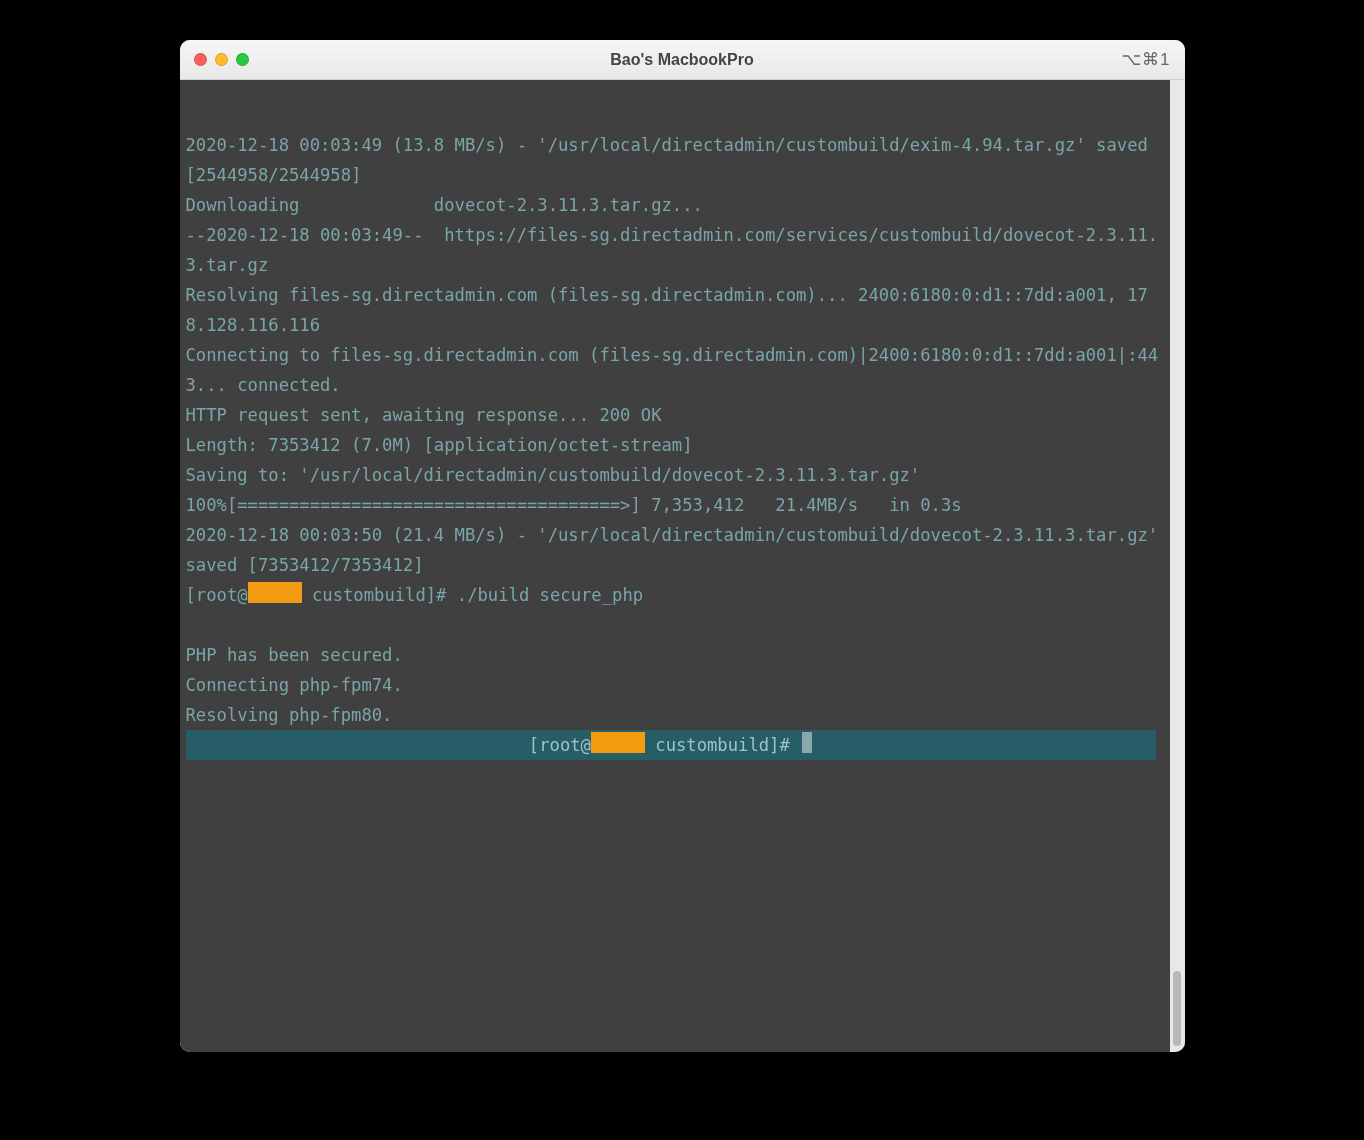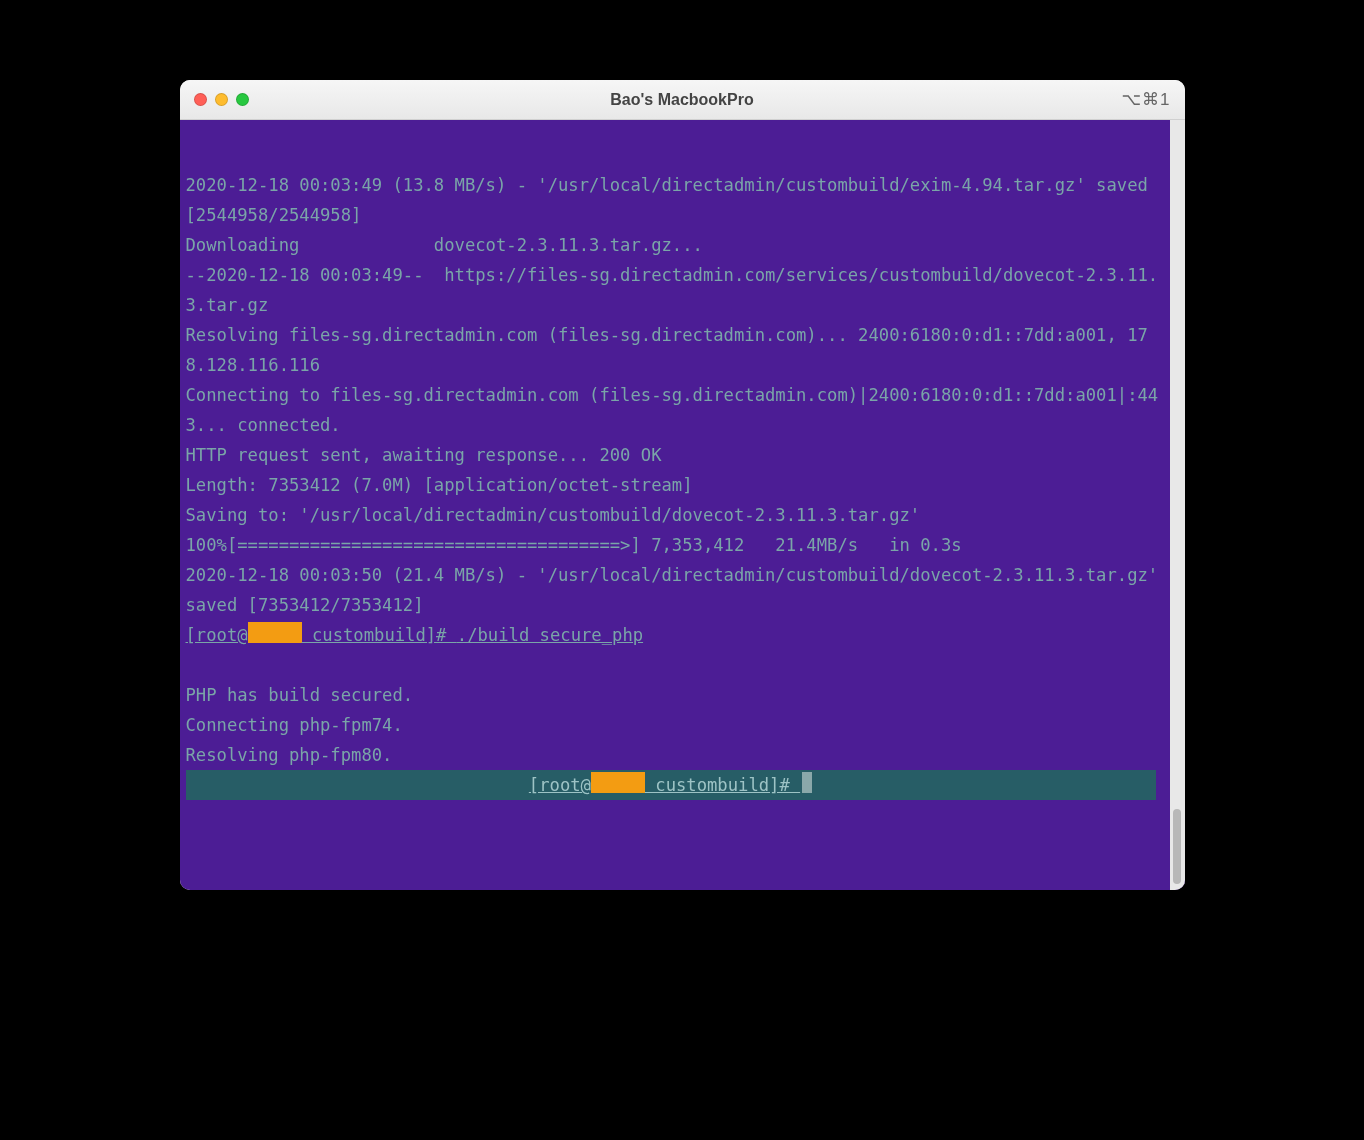--- a/index.html
+++ b/index.html
@@ -11,21 +11,21 @@
       background: #000;
       width: 1364px;
       height: 1140px;
       display: flex;
       align-items: flex-start;
       justify-content: center;
       font-family: -apple-system, BlinkMacSystemFont, "Helvetica Neue", sans-serif;
     }
     .window {
       width: 1005px;
-      margin-top: 80px;
+      margin-top: 40px;
       background: #f0f0f0;
       border-radius: 10px;
       overflow: hidden;
       box-shadow: 0 20px 60px rgba(0,0,0,0.5);
     }
     .titlebar {
       height: 40px;
       background: linear-gradient(to bottom, #f6f6f6, #e8e8e8);
       display: flex;
       align-items: center;
@@ -57,42 +57,41 @@
       pointer-events: none;
     }
     .shortcut {
       margin-left: auto;
       font-size: 17px;
       color: #666;
       font-weight: 400;
       letter-spacing: 1px;
     }
     .terminal-body {
-      background: #4c1d95;
-      height: 770px;
+      background: #404040;
+      height: 972px;
       position: relative;
       display: flex;
     }
     .terminal-content {
       flex: 1;
       padding: 50px 6px 6px 6px;
       font-family: "SF Mono", Menlo, Monaco, Consolas, monospace;
       font-size: 17.2px;
       line-height: 30px;
       color: #7aa5a8;
       white-space: pre-wrap;
       word-break: break-all;
       overflow: hidden;
     }
     .terminal-content .line {
       display: block;
     }
     .prompt-line {
       display: block;
-      text-decoration: underline;
     }
     .prompt-line.highlighted {
       background: #275d66;
       color: #9dc3c5;
       display: inline-block;
       width: 970px;
       text-align: center;
     }
     .redacted {
       display: inline-block;
@@ -134,18 +133,18 @@
     <div class="traffic-lights">
       <div class="traffic-light tl-close"></div>
       <div class="traffic-light tl-min"></div>
       <div class="traffic-light tl-max"></div>
     </div>
     <div class="title">Bao's MacbookPro</div>
     <div class="shortcut">⌥⌘1</div>
   </div>
   <div class="terminal-body">
     <div class="terminal-content"><span class="line">2020-12-18 00:03:49 (13.8 MB/s) - '/usr/local/directadmin/custombuild/exim-4.94.tar.gz' saved [2544958/2544958]</span><span class="line"></span><span class="line">Downloading             dovecot-2.3.11.3.tar.gz...</span><span class="line">--2020-12-18 00:03:49--  https://files-sg.directadmin.com/services/custombuild/dovecot-2.3.11.3.tar.gz</span><span class="line">Resolving files-sg.directadmin.com (files-sg.directadmin.com)... 2400:6180:0:d1::7dd:a001, 178.128.116.116</span><span class="line">Connecting to files-sg.directadmin.com (files-sg.directadmin.com)|2400:6180:0:d1::7dd:a001|:443... connected.</span><span class="line">HTTP request sent, awaiting response... 200 OK</span><span class="line">Length: 7353412 (7.0M) [application/octet-stream]</span><span class="line">Saving to: '/usr/local/directadmin/custombuild/dovecot-2.3.11.3.tar.gz'</span><span class="line"></span><span class="line">100%[=====================================&gt;] 7,353,412   21.4MB/s   in 0.3s</span><span class="line"></span><span class="line">2020-12-18 00:03:50 (21.4 MB/s) - '/usr/local/directadmin/custombuild/dovecot-2.3.11.3.tar.gz' saved [7353412/7353412]</span><span class="line"></span><span class="prompt-line"><span>[root@</span><span class="redacted"></span><span> custombuild]# </span><span>./build secure_php</span></span>
-<span class="line">PHP has build secured.</span><span class="line">Connecting php-fpm74.</span><span class="line">Resolving php-fpm80.</span><span class="prompt-line highlighted"><span>[root@</span><span class="redacted"></span><span> custombuild]# </span><span class="cursor"></span></span></div>
+<span class="line">PHP has been secured.</span><span class="line">Connecting php-fpm74.</span><span class="line">Resolving php-fpm80.</span><span class="prompt-line highlighted"><span>[root@</span><span class="redacted"></span><span> custombuild]# </span><span class="cursor"></span></span></div>
     <div class="scrollbar-track">
       <div class="scrollbar-thumb"></div>
     </div>
   </div>
 </div>
 
 </body></html>

